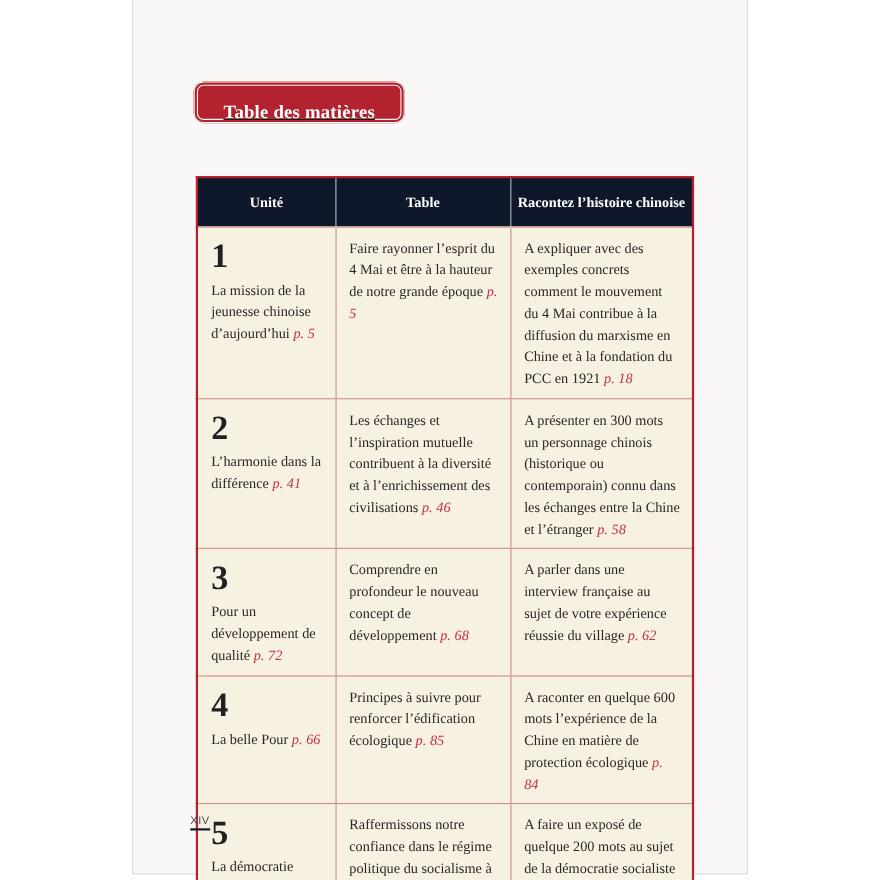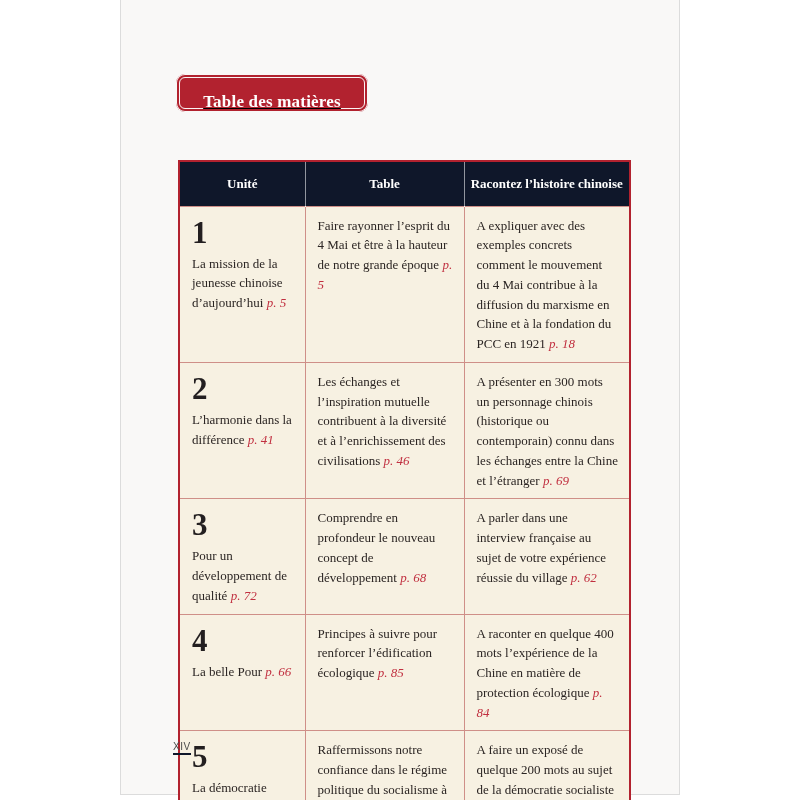--- a/index.html
+++ b/index.html
@@ -115,21 +115,21 @@
         </tr>
         <tr class="r2">
           <td>
             <div class="unit-number">2</div>
             <div><span>L’harmonie dans la différence</span> <span class="page-ref">p. 41</span></div>
           </td>
           <td>
             <span>Les échanges et l’inspiration mutuelle contribuent à la diversité et à l’enrichissement des civilisations</span> <span class="page-ref">p. 46</span>
           </td>
           <td>
-            <span>A présenter en 300 mots un personnage chinois (historique ou contemporain) connu dans les échanges entre la Chine et l’étranger</span> <span class="page-ref">p. 69</span>
+            <span>A présenter en 300 mots un personnage chinois (historique ou contemporain) connu dans les échanges entre la Chine et l’étranger</span> <span class="page-ref">p. 58</span>
           </td>
         </tr>
         <tr class="r3">
           <td>
             <div class="unit-number">3</div>
             <div><span>Pour un développement de qualité</span> <span class="page-ref">p. 72</span></div>
           </td>
           <td>
             <span>Comprendre en profondeur le nouveau concept de développement</span> <span class="page-ref">p. 68</span>
           </td>
@@ -139,21 +139,21 @@
         </tr>
         <tr class="r4">
           <td>
             <div class="unit-number">4</div>
             <div><span>La belle Pour</span> <span class="page-ref">p. 66</span></div>
           </td>
           <td>
             <span>Principes à suivre pour renforcer l’édification écologique</span> <span class="page-ref">p. 85</span>
           </td>
           <td>
-            <span>A raconter en quelque 400 mots l’expérience de la Chine en matière de protection écologique</span> <span class="page-ref">p. 84</span>
+            <span>A raconter en quelque 600 mots l’expérience de la Chine en matière de protection écologique</span> <span class="page-ref">p. 84</span>
           </td>
         </tr>
         <tr class="r5">
           <td>
             <div class="unit-number">5</div>
             <div><span>La démocratie populaire dans tout processus</span> </div>
           </td>
           <td>
             <span>Raffermissons notre confiance dans le régime politique du socialisme à la chinoise</span> 
           </td>

